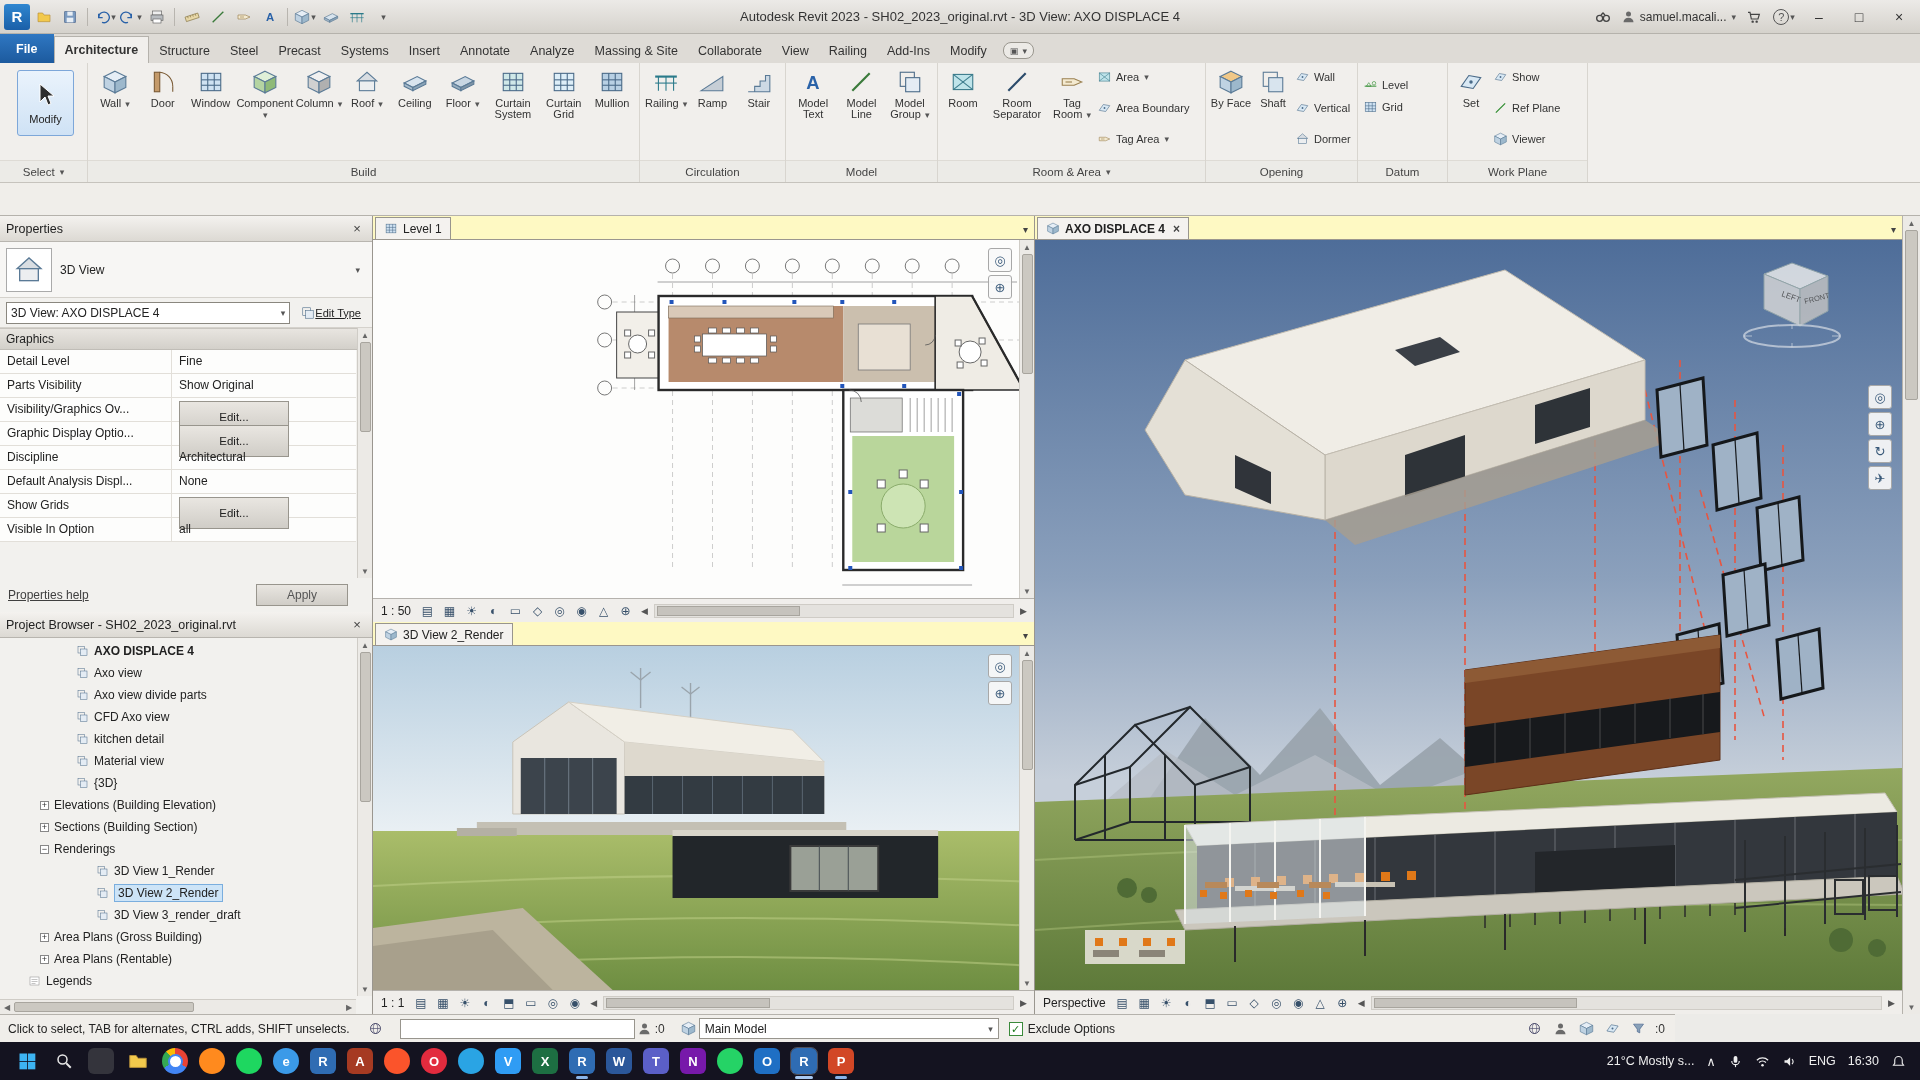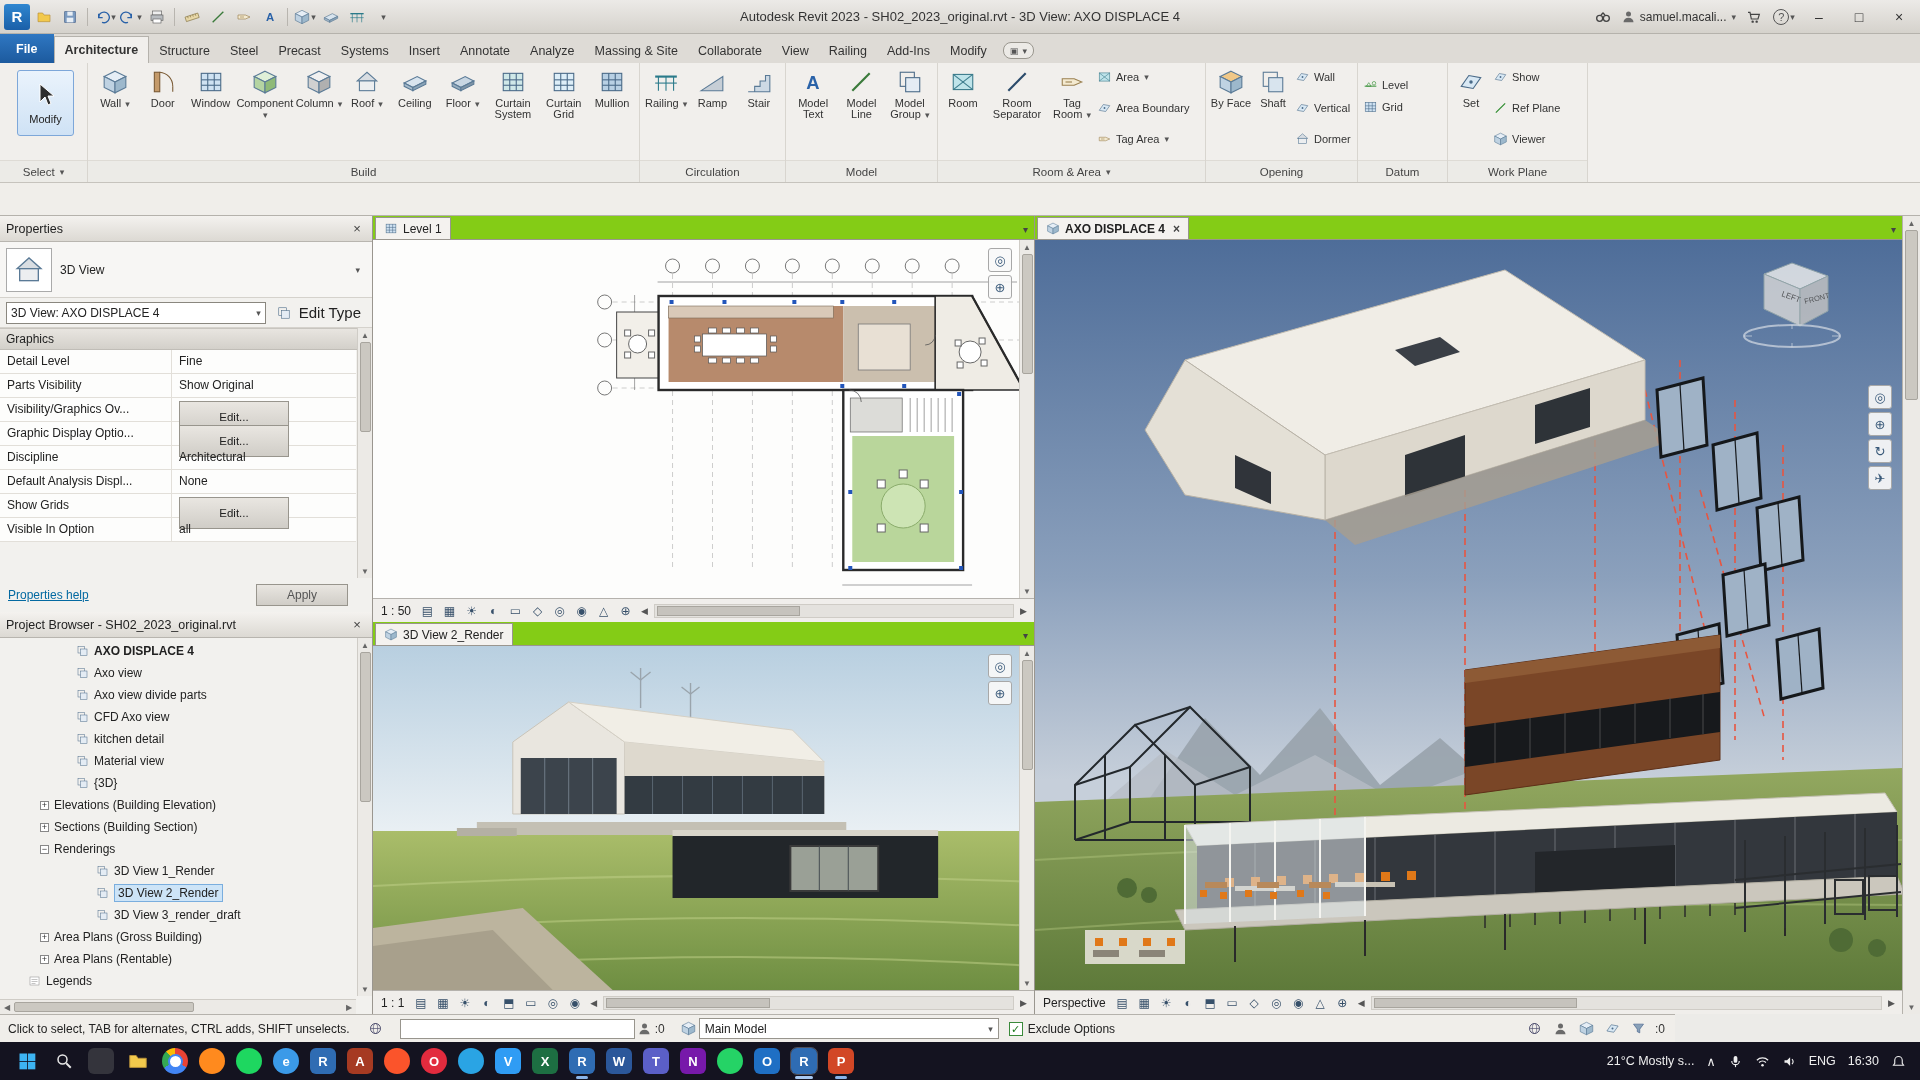--- a/index.html
+++ b/index.html
@@ -48,51 +48,51 @@
 .phead{height:26px;background:linear-gradient(#f4f2ef,#dcd9d3);border-bottom:1px solid #b8b5af;display:flex;align-items:center;padding:0 6px;font-size:12.5px;color:#222;}
 .phead .x{margin-left:auto;font-size:13px;color:#444;width:18px;text-align:center;}
 
 
 .psel{height:56px;display:flex;align-items:center;gap:8px;padding:4px 6px;background:#f7f6f4;border-bottom:1px solid #d5d2cc;}
 .pthumb{width:46px;height:44px;background:#fff;border:1px solid #aaa;display:flex;align-items:center;justify-content:center;}
 .pthumb svg{width:34px;height:32px;}
 .pcombo{height:30px;display:flex;align-items:center;gap:6px;padding:3px 6px;border-bottom:1px solid #d5d2cc;}
 .combo{flex:1;height:22px;background:#fff;border:1px solid #8a877f;display:flex;align-items:center;padding:0 4px;font-size:12px;}
 .combo .dd{margin-left:auto;}
-.edittype{display:flex;align-items:center;gap:8px;font-size:15px;padding:2px 4px;border:1px solid transparent;}
+.edittype{display:flex;align-items:center;gap:0;font-size:11px;padding:2px 4px;border:1px solid transparent;text-decoration:underline;}
 .edittype svg{width:14px;height:14px;}
 .sechead{height:22px;background:linear-gradient(#e8e5e0,#d3d0ca);border-top:1px solid #c8c5bf;border-bottom:1px solid #c0bdb7;display:flex;align-items:center;padding:0 6px;font-weight:normal;font-size:12px;}
 .sechead .collapse{margin-left:auto;font-size:10px;color:#555;}
 .prow{height:24px;display:grid;grid-template-columns:172px 1fr;border-bottom:1px solid #e2dfd9;background:#fdfdfc;}
 .prow .lab{padding:4px 0 0 7px;color:#222;border-right:1px solid #e2dfd9;overflow:hidden;white-space:nowrap;}
 .prow .val{padding:4px 0 0 7px;display:flex;align-items:flex-start;}
 .editbtn{width:110px;height:32px;margin-top:-1px;background:linear-gradient(#e9e6e1,#d0cdc7);border:1px solid #98958d;font-size:11.5px;display:flex;align-items:center;justify-content:center;color:#222;}
 .pfoot{position:absolute;left:0;right:16px;bottom:6px;display:flex;align-items:center;padding:0 8px;}
-.plink{color:#0369a1;text-decoration:underline;font-size:12px;}
+.plink{color:#404040;text-decoration:underline;font-size:12px;}
 .applybtn{margin-left:auto;width:92px;height:22px;background:linear-gradient(#e9e6e1,#d0cdc7);border:1px solid #98958d;font-size:12px;color:#555;display:flex;align-items:center;justify-content:center;}
 
 
 .vscroll{position:absolute;width:15px;background:#eceae6;border-left:1px solid #cfccc6;display:flex;flex-direction:column;align-items:center;}
 .vscroll .arr{height:14px;font-size:8px;color:#666;display:flex;align-items:center;}
 .vscroll .thumb{width:11px;background:#cbc8c1;border:1px solid #a8a59e;border-radius:2px;}
 .hscrollbar{position:absolute;height:15px;background:#eceae6;border-top:1px solid #cfccc6;display:flex;align-items:center;}
 .hscrollbar .arr{width:14px;font-size:8px;color:#666;text-align:center;}
 .hscrollbar .thumb{height:10px;background:#cbc8c1;border:1px solid #a8a59e;border-radius:2px;}
 
 
 .tree{position:absolute;top:26px;left:0;right:16px;bottom:18px;overflow:hidden;padding-top:2px;}
 .ti{height:22px;display:flex;align-items:center;gap:5px;font-size:12px;color:#222;padding-left:calc(var(--ind) * 1px);white-space:nowrap;}
 .ti .exp{width:9px;height:9px;border:1px solid #888;background:#fff;font-size:9px;line-height:7px;text-align:center;color:#333;flex:0 0 auto;}
 .ti .tic{width:13px;height:12px;flex:0 0 auto;}
 .ti.bold{font-weight:bold;}
 .ti.sel .tl{background:#cde4f7;border:1px solid #7aaede;padding:1px 3px;}
 
 
 .vp{position:absolute;display:flex;flex-direction:column;border-right:1px solid #9a968f;}
-.vtabbar{height:24px;background:#84cc16;border-bottom:1px solid #9a968f;display:flex;align-items:flex-end;padding-left:2px;}
+.vtabbar{height:24px;background:#fef9c3;border-bottom:1px solid #9a968f;display:flex;align-items:flex-end;padding-left:2px;}
 .vtab{height:22px;background:#f4f2ef;border:1px solid #98958d;border-bottom:none;display:flex;align-items:center;gap:5px;padding:0 8px;font-size:12px;}
 .vtab svg{width:14px;height:13px;}
 .vtab .x{font-size:12px;color:#444;margin-left:3px;}
 .vtab.boldtab{font-weight:bold;}
 .vtab-dd{margin-left:auto;padding:0 6px 4px 0;font-size:10px;color:#444;}
 .vcanvas{position:relative;flex:1;background:#fff;overflow:hidden;}
 .vcanvas svg.scene{position:absolute;inset:0;width:100%;height:100%;}
 .vctrl{height:24px;background:#f0eeeb;border-top:1px solid #b5b2ad;display:flex;align-items:center;gap:3px;padding:0 4px;font-size:12px;}
 .vci{width:19px;height:18px;display:flex;align-items:center;justify-content:center;font-size:12px;color:#37506a;}
 .vscale{padding:0 4px;color:#222;white-space:nowrap;}

